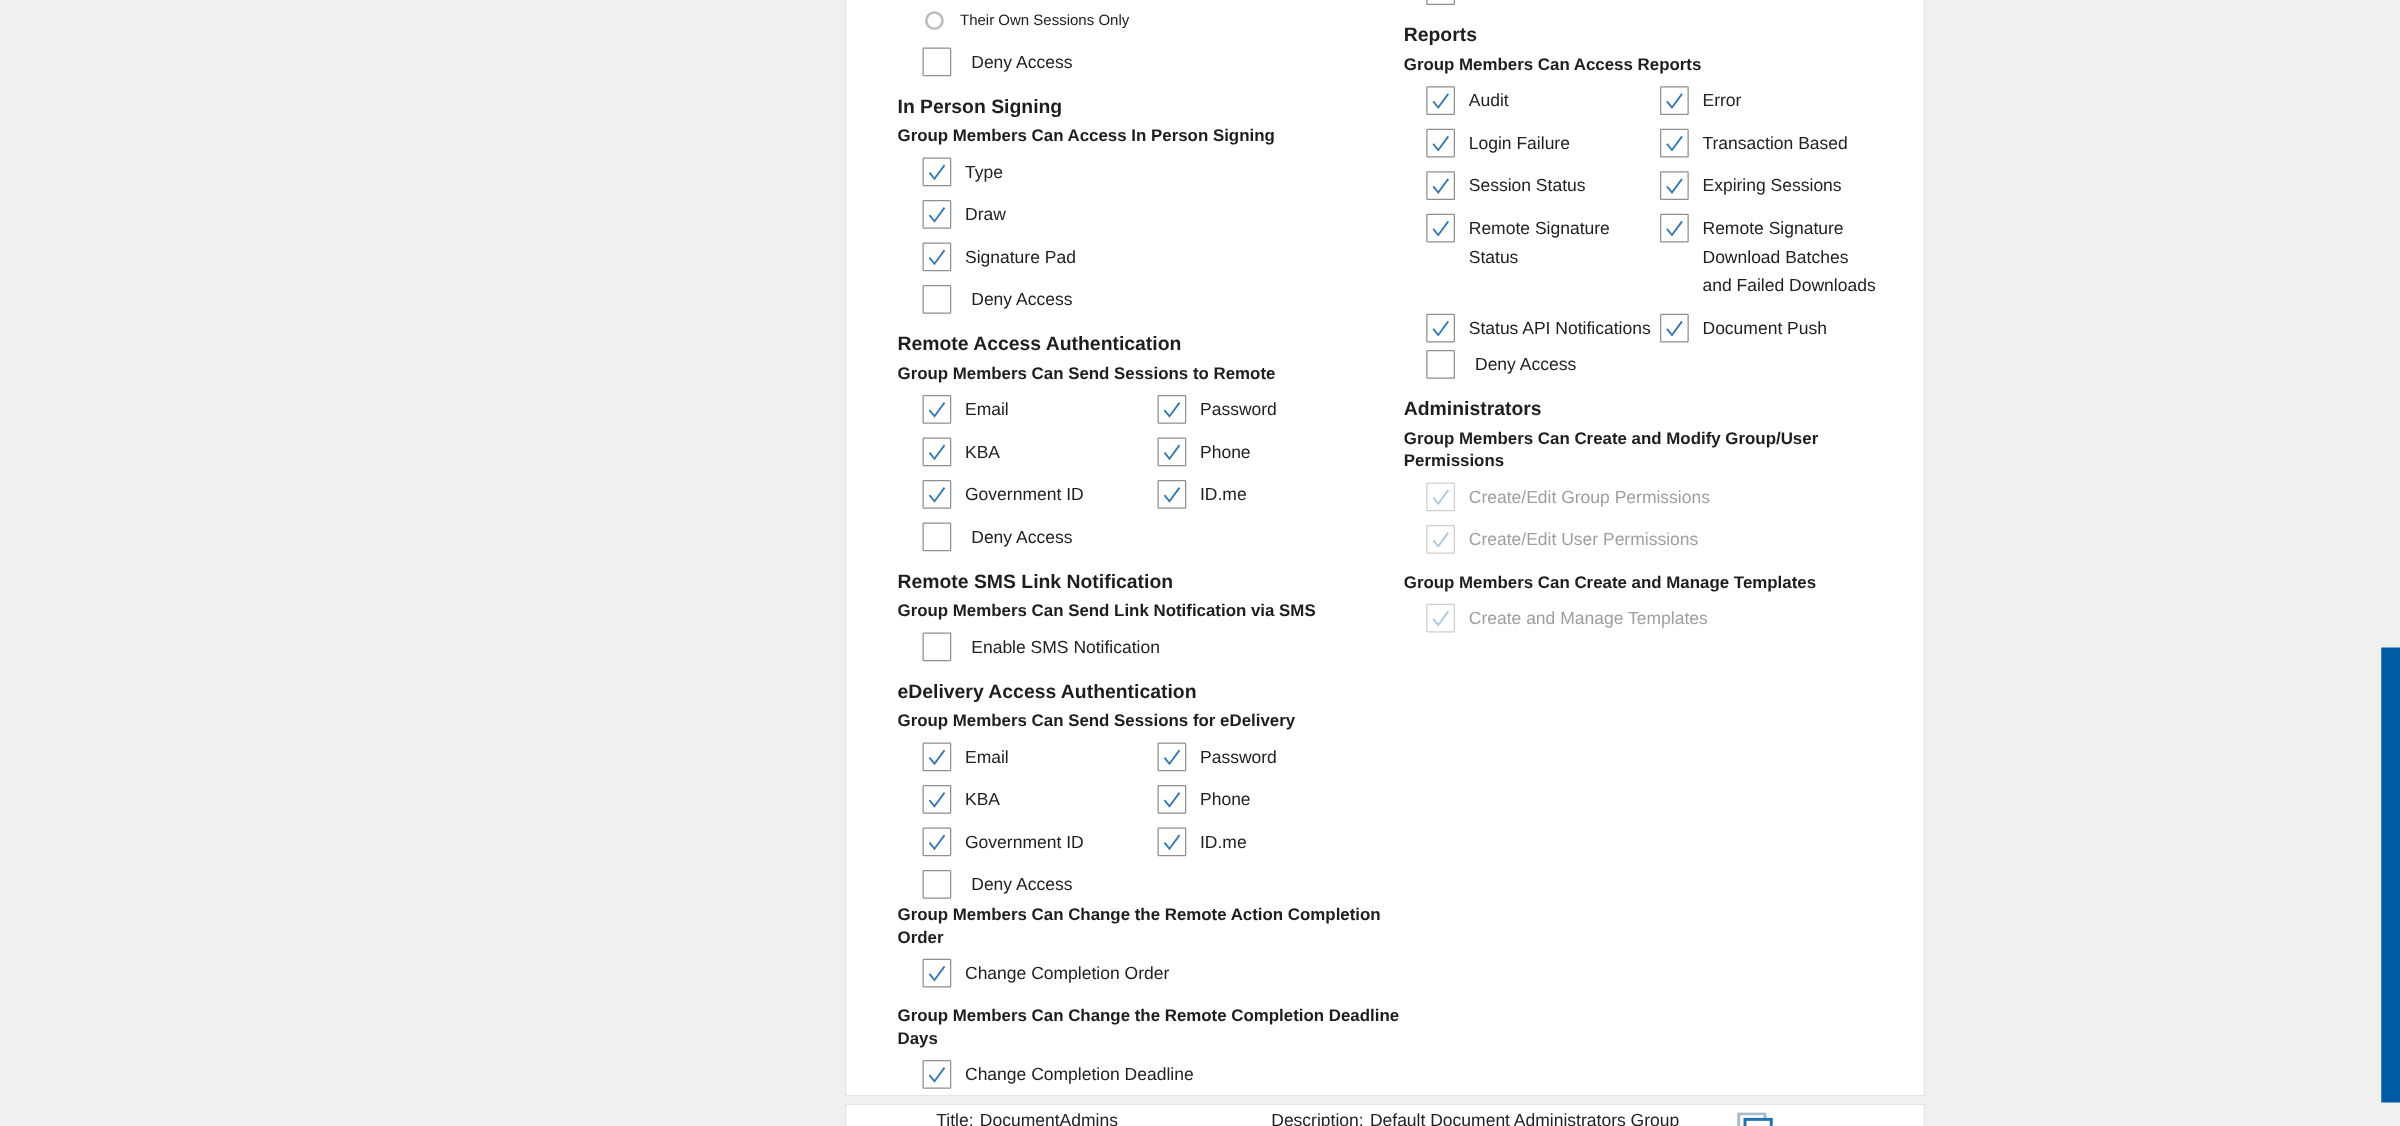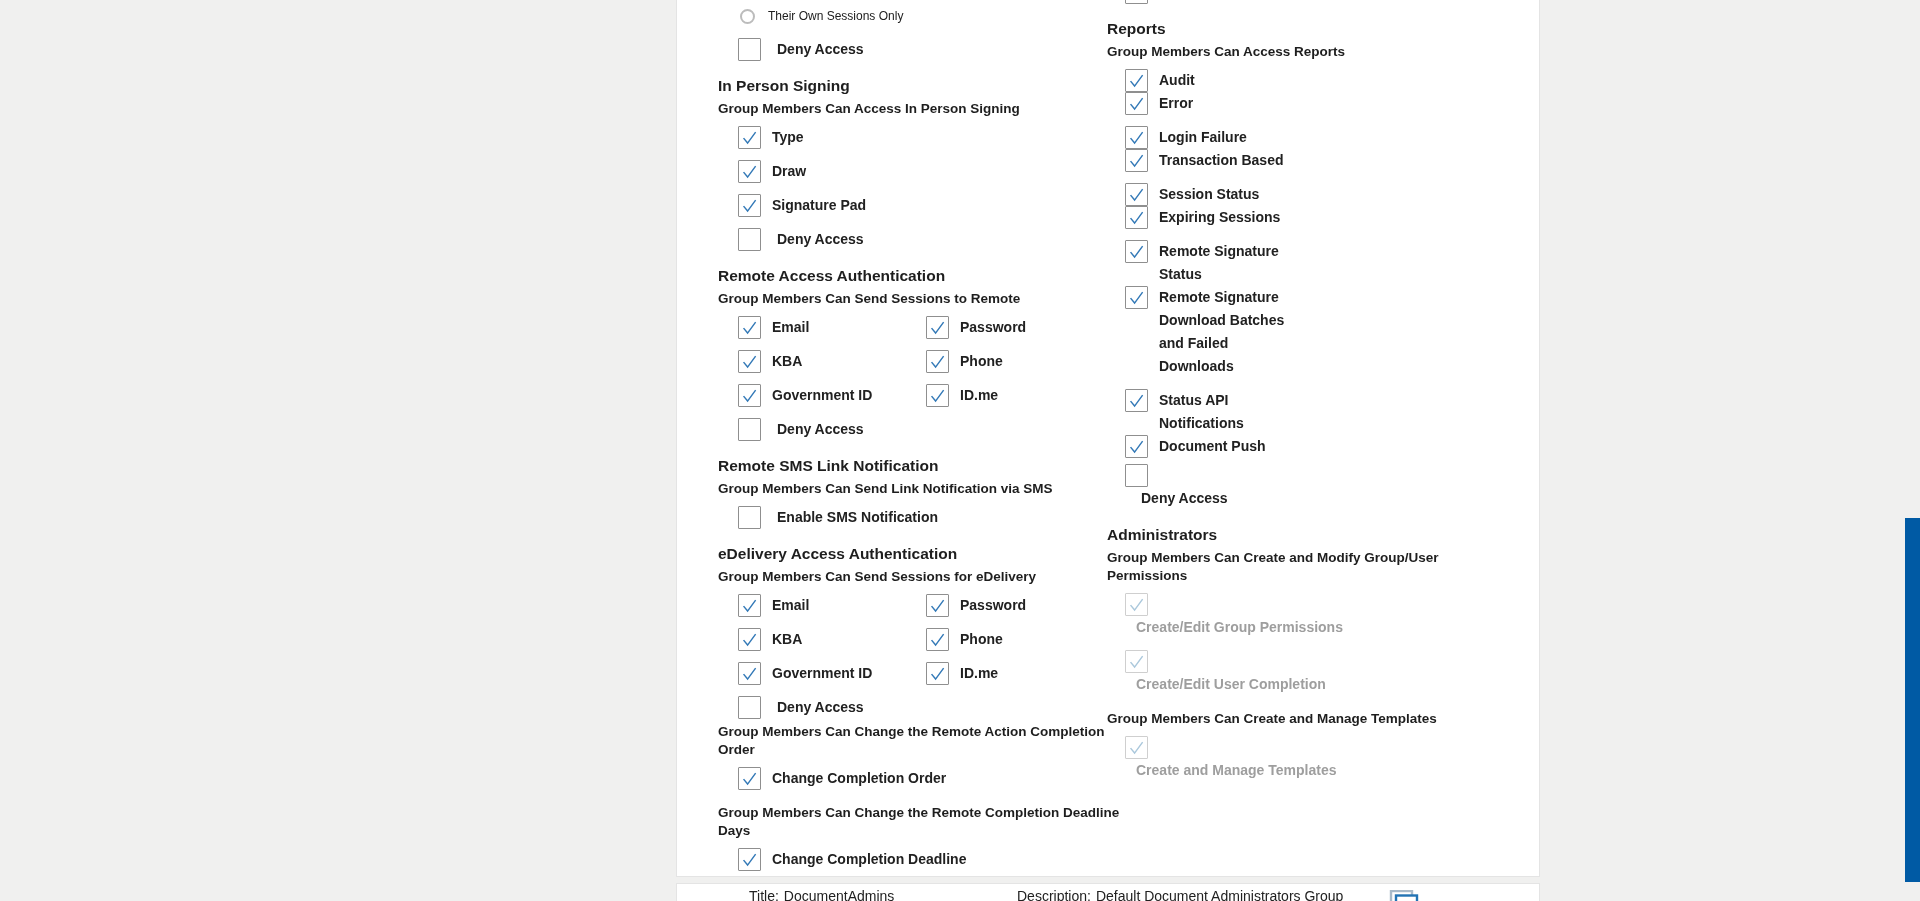--- a/index.html
+++ b/index.html
@@ -9,47 +9,47 @@
     background:#f0f0ef;
     font-family:"Liberation Sans", sans-serif;
     color:#212121;
   }
   .card { position:absolute; background:#ffffff; border:1px solid #e4e4e4; }
   #main-card { left:676px; top:-4px; width:864px; height:881px; }
   #footer-card { left:676px; top:883px; width:864px; height:40px; }
 
   .col { position:absolute; top:4px; }
   #col-left  { left:41px;  width:404px; }
-  #col-right { left:430px; width:414px; }
+  #col-right { left:446px; width:414px; }
 
   .section-title { margin:15px 0 0 0; font-size:15.5px; font-weight:700; line-height:20px; color:#1e1e1e; }
   .section-sub   { margin:4px 0 0 0;  font-size:13.5px; font-weight:700; line-height:18px; color:#1e1e1e; }
   #col-right .section-title.first-title { margin-top:18px; }
   .section-sub.spaced { margin-top:14px; }
 
   .cb-row, .grid-row { display:flex; align-items:flex-start; margin-top:11px; }
   .cb-row.first, .grid-row.first { margin-top:8px; }
   #col-left  .cb-row, #col-left  .grid-row { padding-left:20px; }
-  #col-right .cb-row, #col-right .grid-row { padding-left:18px;flex-direction:column; }
+  #col-right .cb-row, #col-right .grid-row { padding-left:18px; }
 
   .cell { display:flex; align-items:flex-start; }
   #col-left  .cell.c1 { width:188px; }
   #col-right .cell.c1 { width:187px; }
   #col-right .cell.c2 .cb-label { max-width:142px; }
 
   .cb {
     width:23px; height:23px; flex:none;
     border:1px solid #8f8f8f; background:#fff; border-radius:1px;
   }
   .cb svg { width:100%; height:100%; display:block; }
   .cb svg path { fill:none; stroke:#3379b7; stroke-width:1.6px; }
   .cb.disabled { border-color:#cfcfcf; }
   .cb.disabled svg path { stroke:#abc8dc; }
 
-  .cb-label { margin-left:11px; font-size:14px; line-height:23px; color:#212121;font-weight:bold; }
+  .cb-label { margin-left:11px; font-size:14px; line-height:23px; color:#212121; }
   .cb-label.gap { margin-left:16px; }
   .cb-label.disabled-label { color:#9e9e9e; }
 
   .radio-row { margin-top:7px !important; padding-left:22px !important; align-items:center; }
   .radio {
     width:15px; height:15px; flex:none; border-radius:50%;
     border:2px solid #bcbcbc; background:#fff;
   }
   .radio-label { margin-left:13px; font-size:12px; line-height:17px; }
 
@@ -378,21 +378,21 @@
           </svg>
         </span>
       <span class="cb-label disabled-label">Create/Edit Group Permissions</span>
     </div>
     <div class="cb-row">
       <span class="cb checked disabled">
           <svg viewBox="0 0 23 23">
             <path d="M5 12.2 L9.4 17.6 L18.2 5.6"></path>
           </svg>
         </span>
-      <span class="cb-label disabled-label">Create/Edit User Completion</span>
+      <span class="cb-label disabled-label">Create/Edit User Permissions</span>
     </div>
 
     <h3 class="section-sub spaced">Group Members Can Create and Manage Templates</h3>
     <div class="cb-row first">
       <span class="cb checked disabled">
           <svg viewBox="0 0 23 23">
             <path d="M5 12.2 L9.4 17.6 L18.2 5.6"></path>
           </svg>
         </span>
       <span class="cb-label disabled-label">Create and Manage Templates</span>

